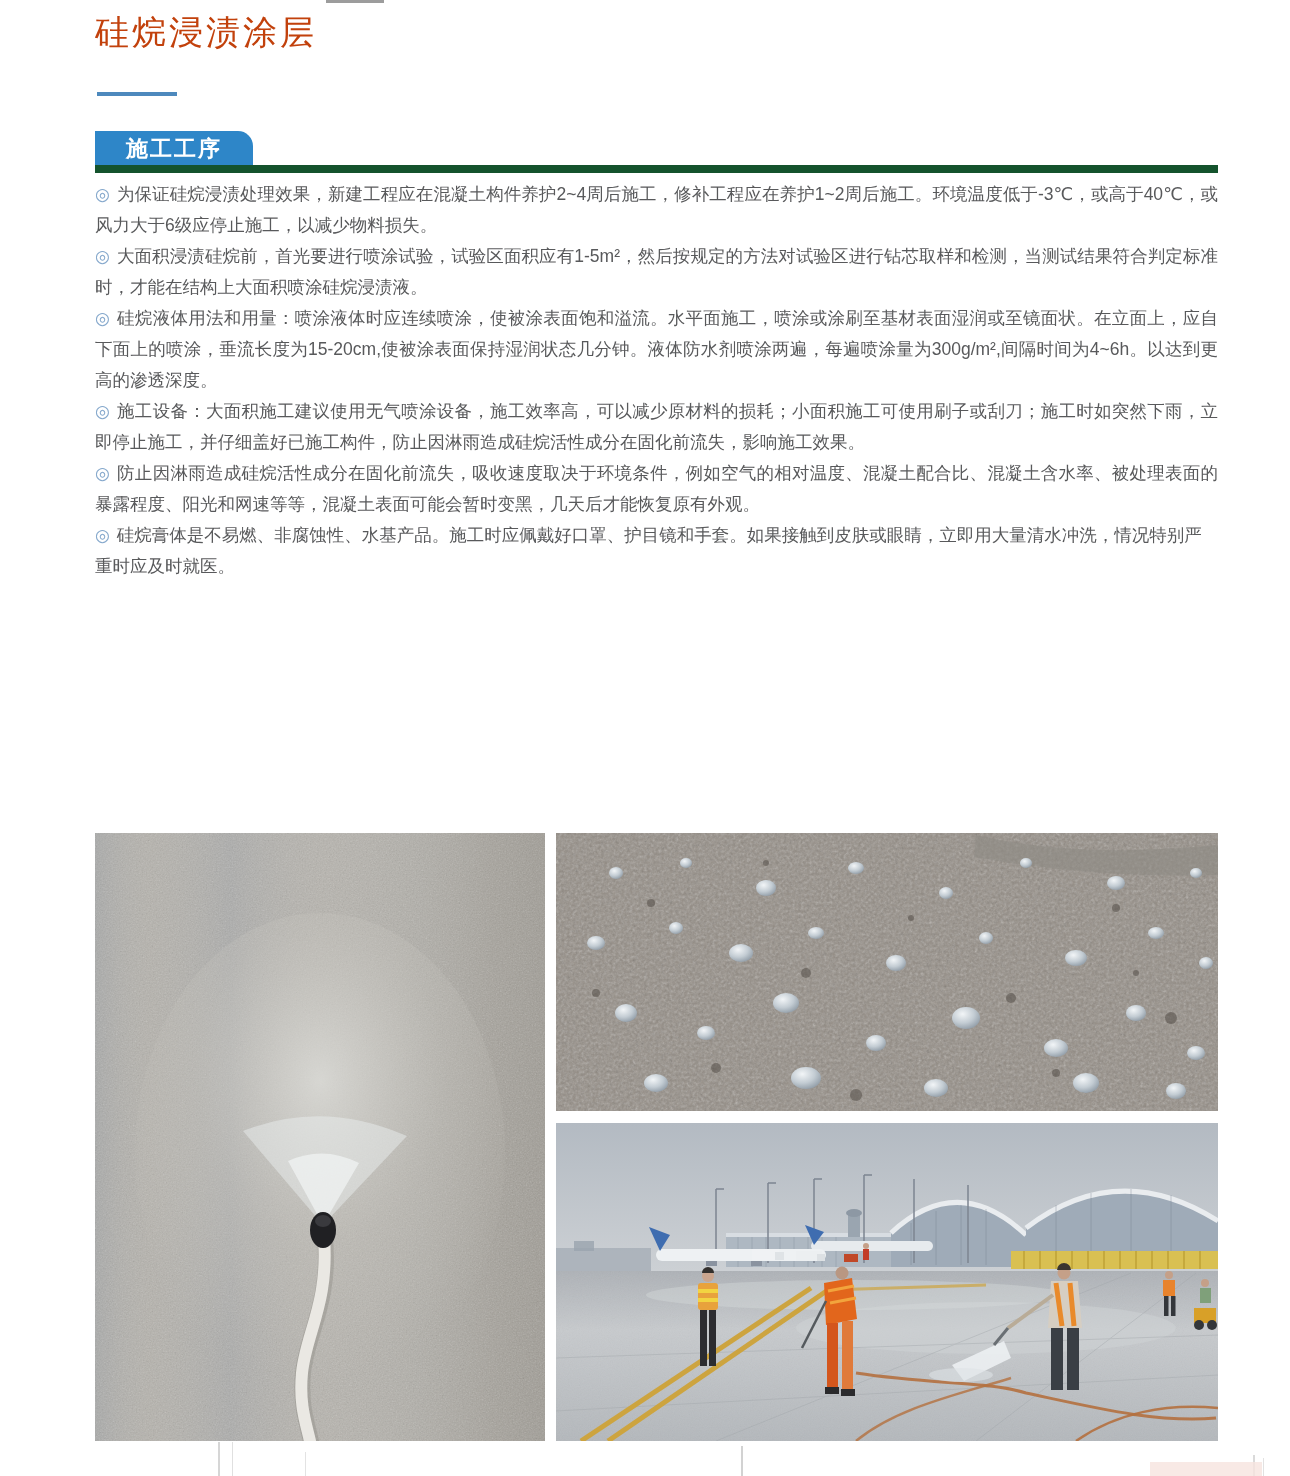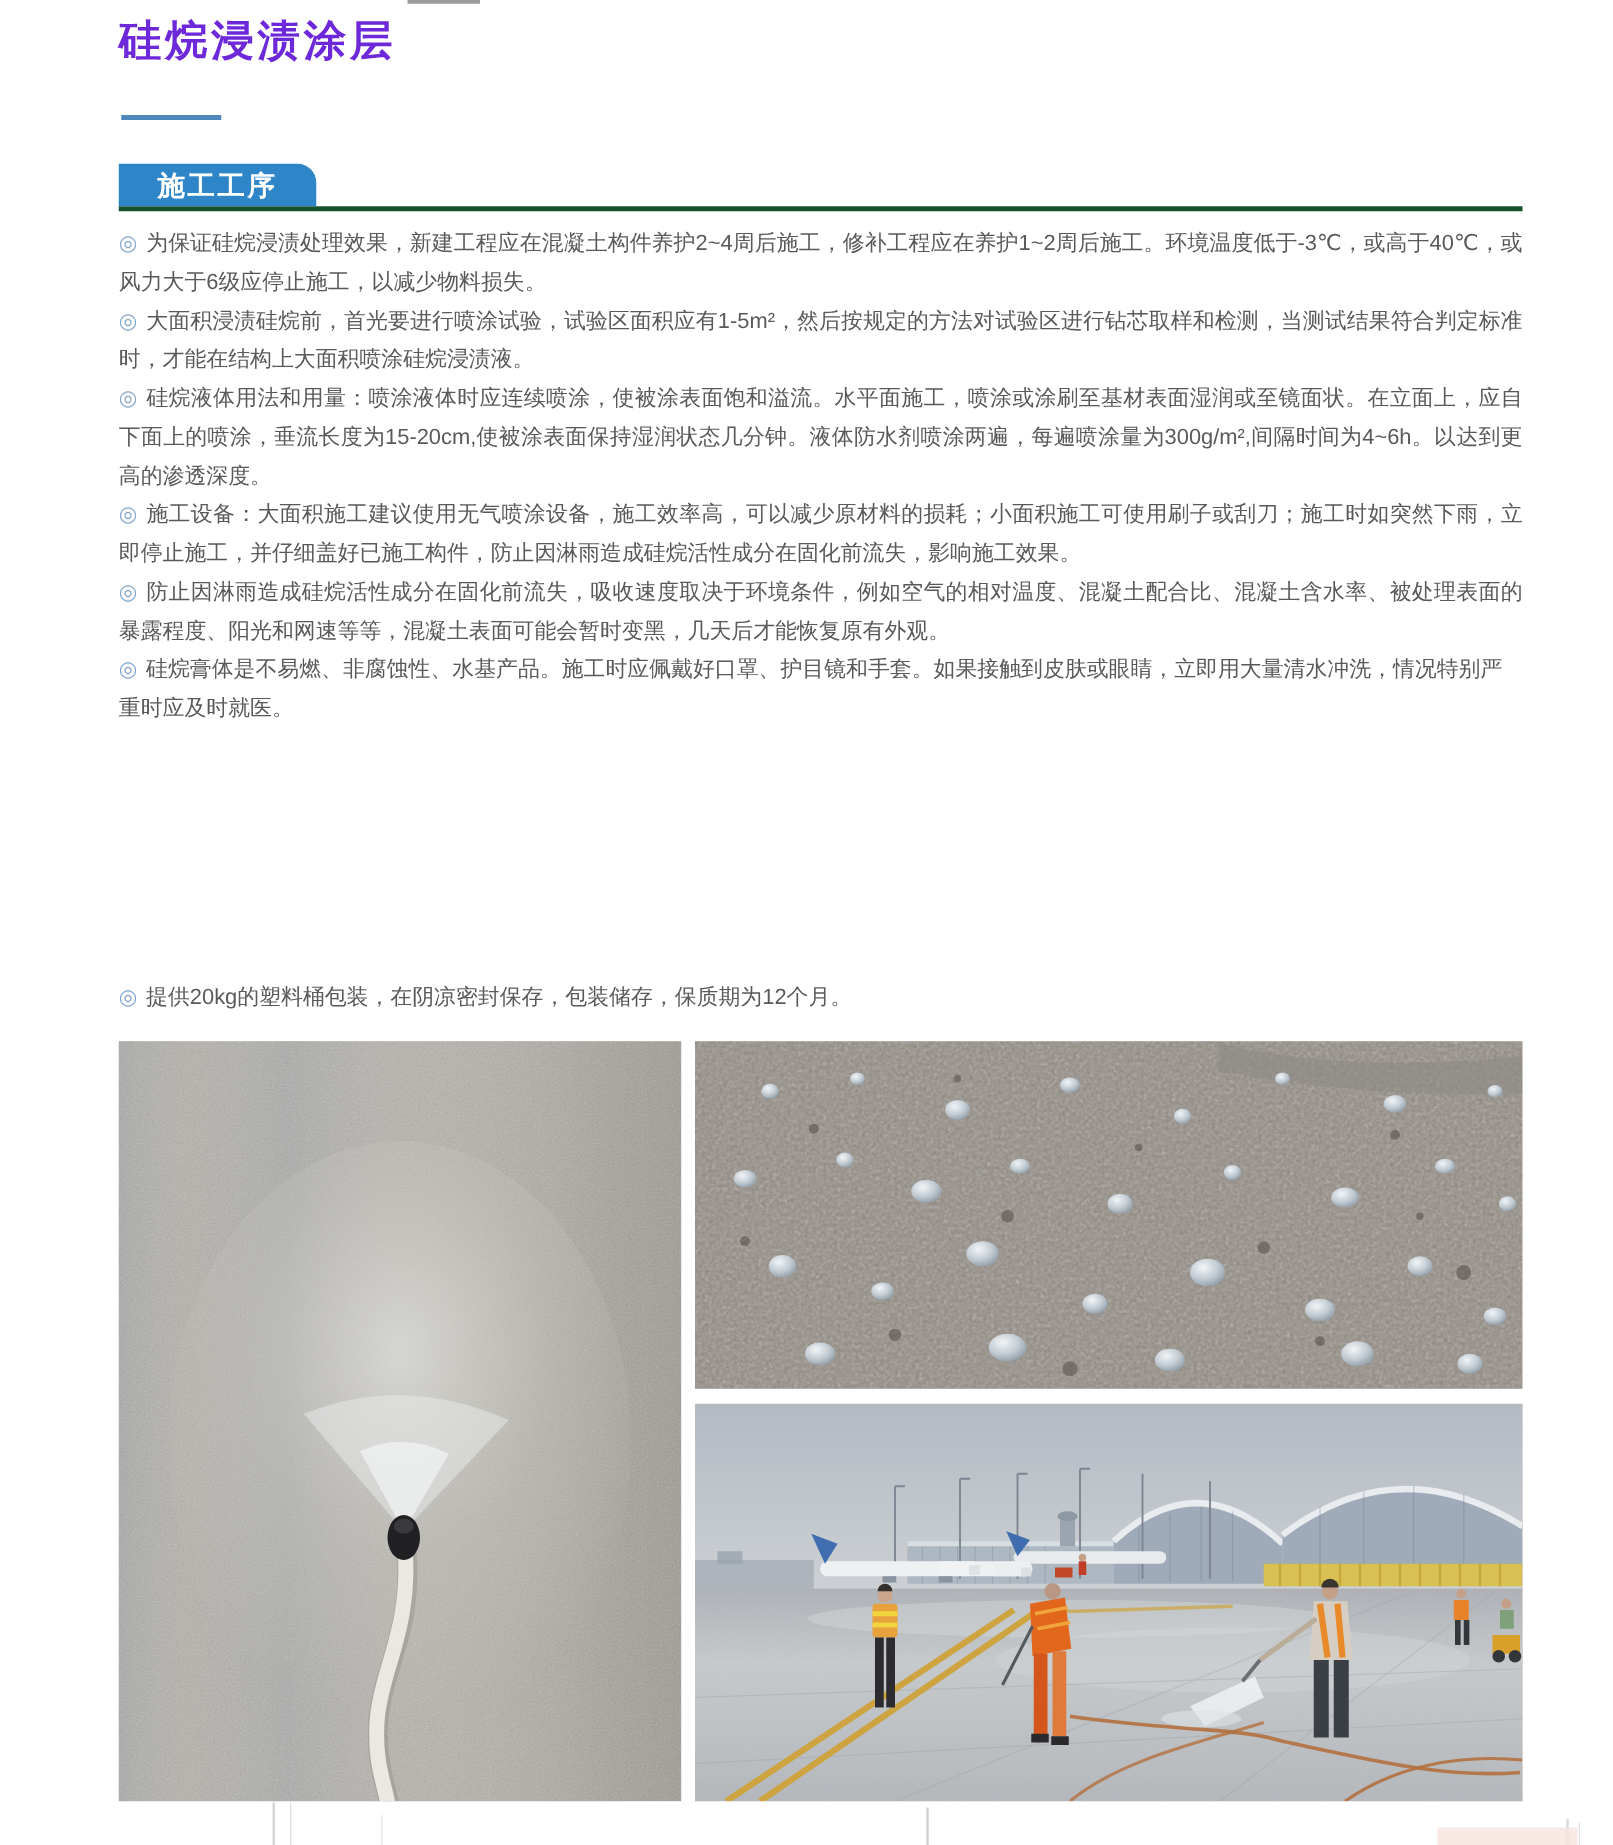--- a/index.html
+++ b/index.html
@@ -3,24 +3,24 @@
 <meta charset="utf-8">
 <style>
   html,body{margin:0;padding:0;background:#ffffff;}
   .page{
     position:relative;width:1290px;height:1476px;background:#ffffff;overflow:hidden;
     font-family:"Liberation Sans","DejaVu Sans",sans-serif;
   }
   .top-sliver{position:absolute;left:326px;top:0;width:58px;height:3px;background:#4a4a4a;opacity:.55;}
   .title{
     position:absolute;left:95px;top:10px;margin:0;
-    font-size:34px;font-weight:bold;color:#6d28d9;letter-spacing:3px;
+    font-size:34px;font-weight:normal;color:#c2410c;letter-spacing:3px;
   }
   .title-underline{position:absolute;left:97px;top:92px;width:80px;height:4px;background:#4d89bd;}
-  .section-header{position:absolute;left:95px;width:1123px;border-bottom:4px solid #14532d;height:34px;}
+  .section-header{position:absolute;left:95px;width:1123px;border-bottom:8px solid #14532d;height:34px;}
   .sh1{top:131px;}
   .sh2{top:734px;}
   .section-tab{
     display:inline-block;background:#2e86c8;color:#ffffff;
     font-size:22px;font-weight:bold;letter-spacing:2px;
     height:34px;line-height:35px;padding:0 31px;
     border-radius:0 15px 0 0;
   }
   .paras{position:absolute;left:95px;width:1123px;color:#58595b;}
   .pb1{top:179px;}
@@ -59,23 +59,20 @@
   <div class="paras pb1">
     <p class="para"><span class="bullet">◎</span><span>为保证硅烷浸渍处理效果，新建工程应在混凝土构件养护2~4周后施工，修补工程应在养护1~2周后施工。环境温度低于-3℃，或高于40℃，或风力大于6级应停止施工，以减少物料损失。</span></p>
     <p class="para"><span class="bullet">◎</span><span>大面积浸渍硅烷前，首光要进行喷涂试验，试验区面积应有1-5m²，然后按规定的方法对试验区进行钻芯取样和检测，当测试结果符合判定标准时，才能在结构上大面积喷涂硅烷浸渍液。</span></p>
     <p class="para"><span class="bullet">◎</span><span>硅烷液体用法和用量：喷涂液体时应连续喷涂，使被涂表面饱和溢流。水平面施工，喷涂或涂刷至基材表面湿润或至镜面状。在立面上，应自下面上的喷涂，垂流长度为15-20cm,使被涂表面保持湿润状态几分钟。液体防水剂喷涂两遍，每遍喷涂量为300g/m²,间隔时间为4~6h。以达到更高的渗透深度。</span></p>
     <p class="para"><span class="bullet">◎</span><span>施工设备：大面积施工建议使用无气喷涂设备，施工效率高，可以减少原材料的损耗；小面积施工可使用刷子或刮刀；施工时如突然下雨，立即停止施工，并仔细盖好已施工构件，防止因淋雨造成硅烷活性成分在固化前流失，影响施工效果。</span></p>
     <p class="para"><span class="bullet">◎</span><span>防止因淋雨造成硅烷活性成分在固化前流失，吸收速度取决于环境条件，例如空气的相对温度、混凝土配合比、混凝土含水率、被处理表面的暴露程度、阳光和网速等等，混凝土表面可能会暂时变黑，几天后才能恢复原有外观。</span></p>
     <p class="para"><span class="bullet">◎</span><span>硅烷膏体是不易燃、非腐蚀性、水基产品。施工时应佩戴好口罩、护目镜和手套。如果接触到皮肤或眼睛，立即用大量清水冲洗，情况特别严重时应及时就医。</span></p>
   </div>
 
 
-  <div class="paras pb2">
-    <p class="para"><span class="bullet">◎</span><span>提供20kg的塑料桶包装，在阴凉密封保存，包装储存，保质期为12个月。</span></p>
-  </div>
 
   <figure class="photo photo-left">
     <svg viewBox="0 0 450 608" preserveAspectRatio="none">
       <defs>
         <filter id="n1" x="0" y="0" width="100%" height="100%">
           <feTurbulence type="fractalNoise" baseFrequency="0.7" numOctaves="3" stitchTiles="stitch"></feTurbulence>
           <feColorMatrix type="saturate" values="0"></feColorMatrix>
         </filter>
         <linearGradient id="wallbands" x1="0" y1="0" x2="1" y2="0">
           <stop offset="0" stop-color="#9aa0a6" stop-opacity=".45"></stop>

